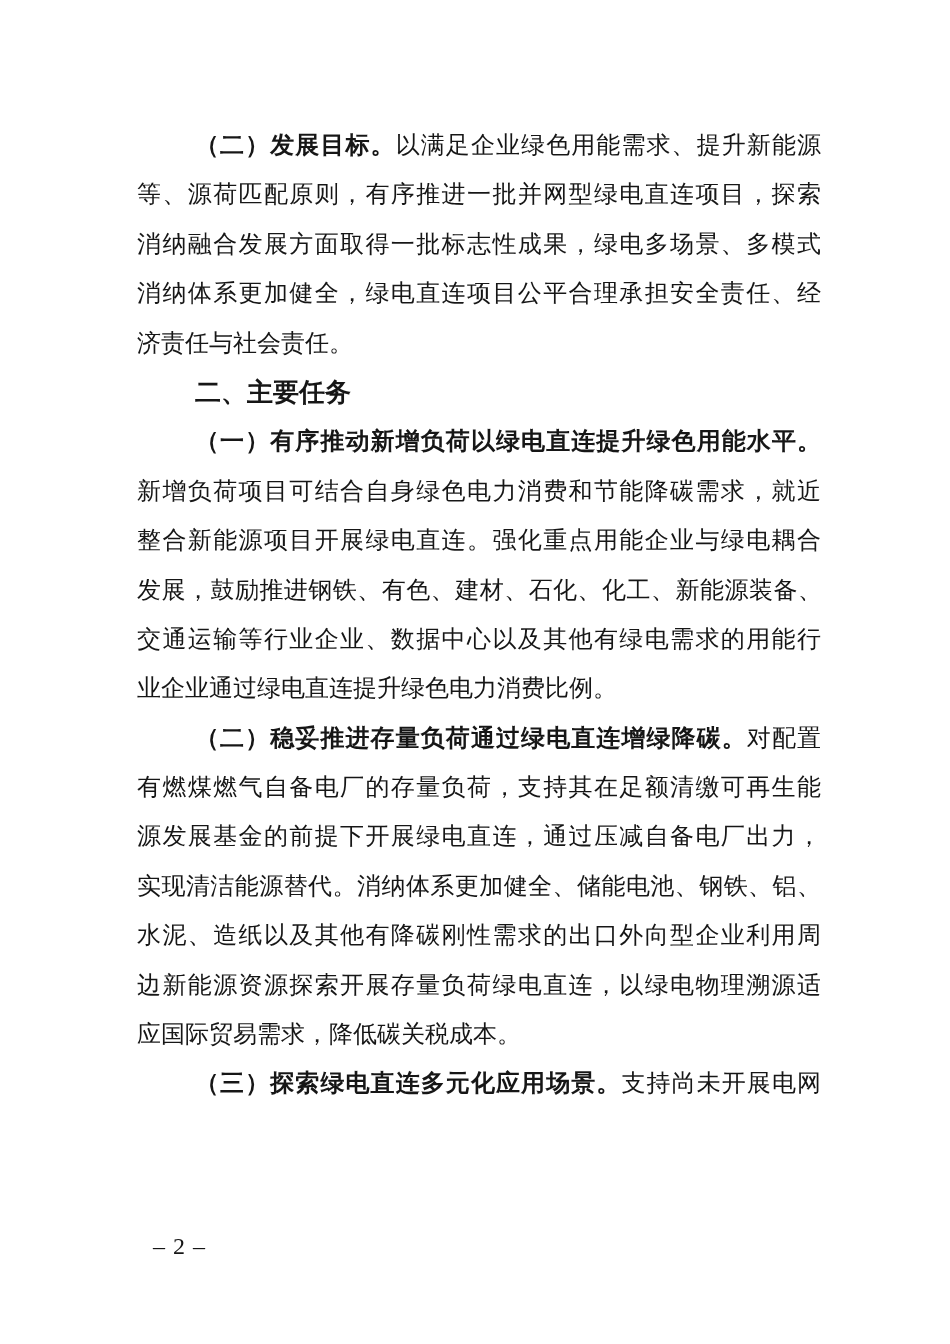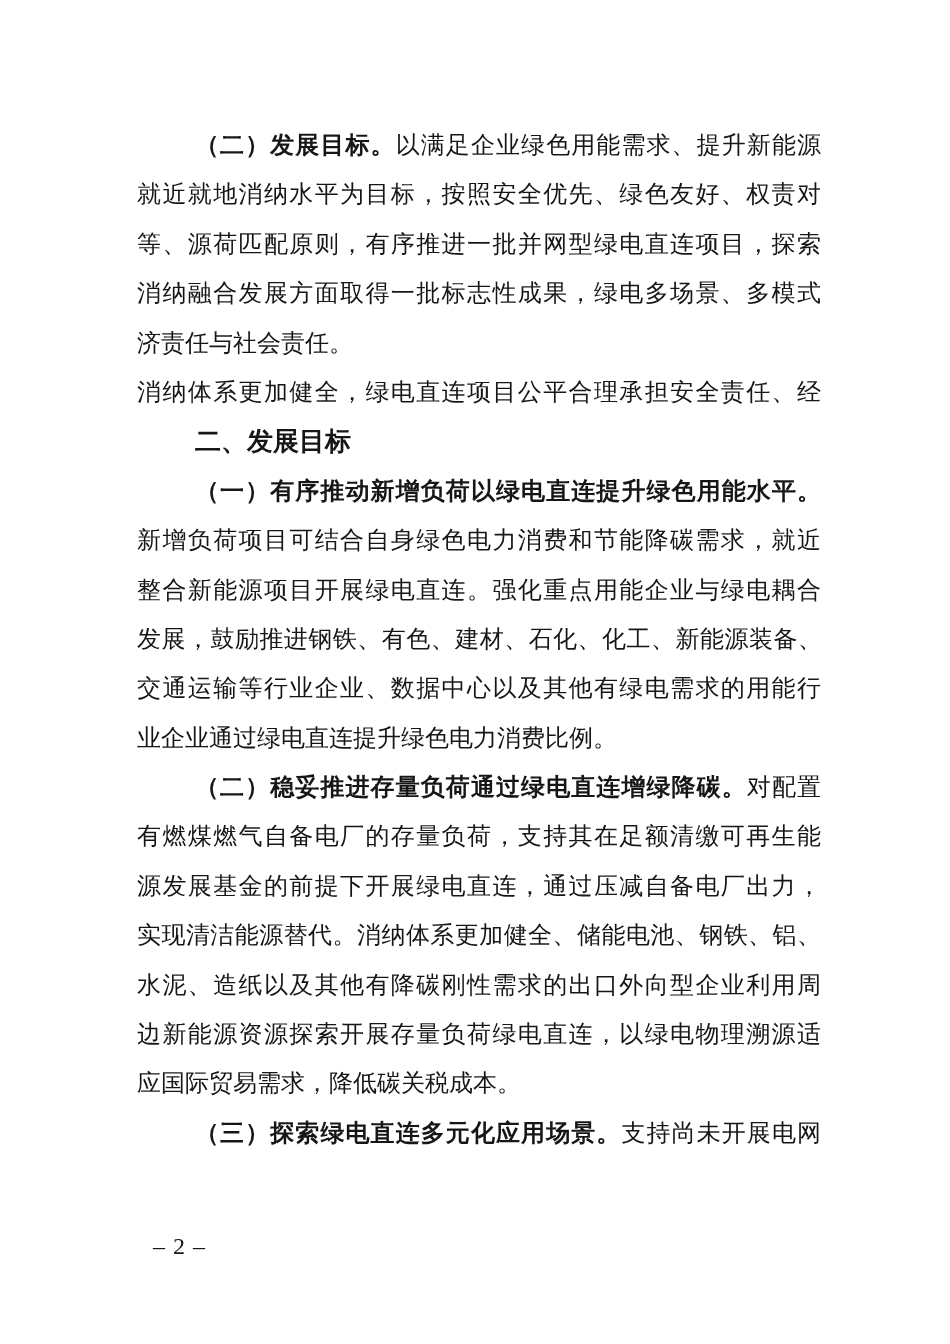--- a/index.html
+++ b/index.html
@@ -59,32 +59,31 @@
     color: #161616;
   }
 </style>
 </head>
 <body>
 
 <div class="doc">
 
   <div class="line ind"><span class="lead">（二）发展目标。</span><span>以满足企业绿色用能需求、提升新能源</span></div>
 
-  <div class="line"><span>就近就地消纳水平为目标，按照安全优先、绿色友好、权责对</span></div>
 
   <div class="line"><span>等、源荷匹配原则，有序推进一批并网型绿电直连项目，探索</span></div>
 
 
   <div class="line"><span>消纳融合发展方面取得一批标志性成果，绿电多场景、多模式</span></div>
 
+  <div class="line"><span>消纳体系更加健全，绿电直连项目公平合理承担安全责任、经</span></div>
+
   <div class="line end"><span>济责任与社会责任。</span></div>
 
-  <div class="line"><span>消纳体系更加健全，绿电直连项目公平合理承担安全责任、经</span></div>
-
-  <div class="line ind end heading"><span>二、发展目标</span></div>
+  <div class="line ind end heading"><span>二、主要任务</span></div>
 
   <div class="line ind"><span class="lead">（一）有序推动新增负荷以绿电直连提升绿色用能水平。</span><span></span></div>
 
   <div class="line"><span>新增负荷项目可结合自身绿色电力消费和节能降碳需求，就近</span></div>
 
   <div class="line"><span>整合新能源项目开展绿电直连。强化重点用能企业与绿电耦合</span></div>
 
   <div class="line tight"><span>发展，鼓励推进钢铁、有色、建材、石化、化工、新能源装备、</span></div>
 
   <div class="line"><span>交通运输等行业企业、数据中心以及其他有绿电需求的用能行</span></div>

